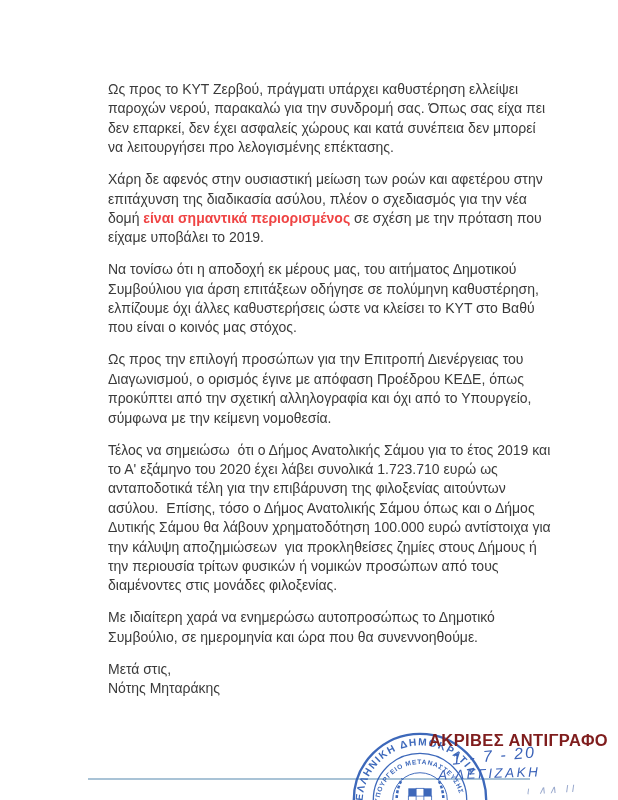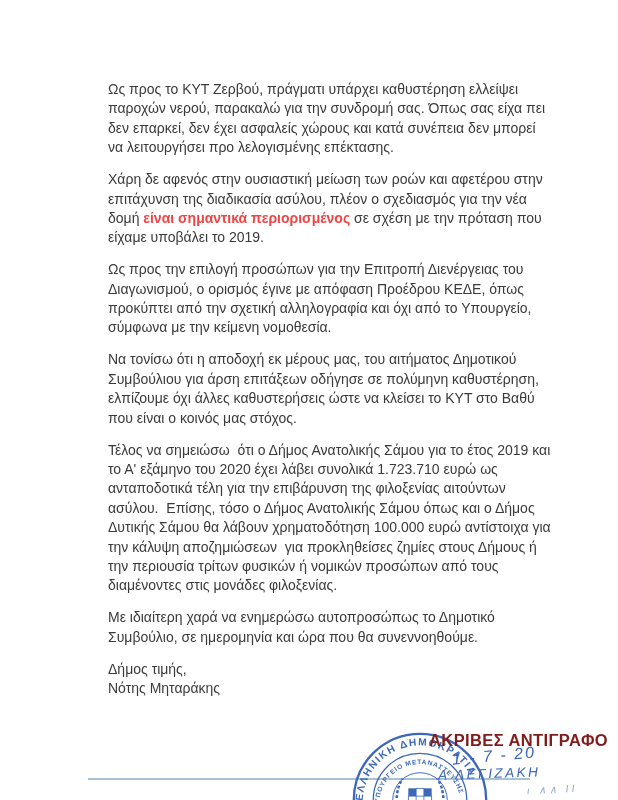--- a/index.html
+++ b/index.html
@@ -88,40 +88,40 @@
 
   <div class="letter-body">
     <p>Ως προς το ΚΥΤ Ζερβού, πράγματι υπάρχει καθυστέρηση ελλείψει
 παροχών νερού, παρακαλώ για την συνδρομή σας. Όπως σας είχα πει
 δεν επαρκεί, δεν έχει ασφαλείς χώρους και κατά συνέπεια δεν μπορεί
 να λειτουργήσει προ λελογισμένης επέκτασης.</p>
     <p><span>Χάρη δε αφενός στην ουσιαστική μείωση των ροών και αφετέρου στην
 επιτάχυνση της διαδικασία ασύλου, πλέον ο σχεδιασμός για την νέα
 δομή </span><strong>είναι σημαντικά περιορισμένος</strong><span> σε σχέση με την πρόταση που
 είχαμε υποβάλει το 2019.</span></p>
+    <p>Να τονίσω ότι η αποδοχή εκ μέρους μας, του αιτήματος Δημοτικού
+Συμβούλιου για άρση επιτάξεων οδήγησε σε πολύμηνη καθυστέρηση,
+ελπίζουμε όχι άλλες καθυστερήσεις ώστε να κλείσει το ΚΥΤ στο Βαθύ
+που είναι ο κοινός μας στόχος.</p>
     <p>Ως προς την επιλογή προσώπων για την Επιτροπή Διενέργειας του
 Διαγωνισμού, ο ορισμός έγινε με απόφαση Προέδρου ΚΕΔΕ, όπως
 προκύπτει από την σχετική αλληλογραφία και όχι από το Υπουργείο,
 σύμφωνα με την κείμενη νομοθεσία.</p>
-    <p>Να τονίσω ότι η αποδοχή εκ μέρους μας, του αιτήματος Δημοτικού
-Συμβούλιου για άρση επιτάξεων οδήγησε σε πολύμηνη καθυστέρηση,
-ελπίζουμε όχι άλλες καθυστερήσεις ώστε να κλείσει το ΚΥΤ στο Βαθύ
-που είναι ο κοινός μας στόχος.</p>
     <p>Τέλος να σημειώσω  ότι ο Δήμος Ανατολικής Σάμου για το έτος 2019 και
 το Α' εξάμηνο του 2020 έχει λάβει συνολικά 1.723.710 ευρώ ως
 ανταποδοτικά τέλη για την επιβάρυνση της φιλοξενίας αιτούντων
 ασύλου.  Επίσης, τόσο ο Δήμος Ανατολικής Σάμου όπως και ο Δήμος
 Δυτικής Σάμου θα λάβουν χρηματοδότηση 100.000 ευρώ αντίστοιχα για
 την κάλυψη αποζημιώσεων  για προκληθείσες ζημίες στους Δήμους ή
 την περιουσία τρίτων φυσικών ή νομικών προσώπων από τους
 διαμένοντες στις μονάδες φιλοξενίας.</p>
     <p>Με ιδιαίτερη χαρά να ενημερώσω αυτοπροσώπως το Δημοτικό
 Συμβούλιο, σε ημερομηνία και ώρα που θα συνεννοηθούμε.</p>
     <div class="closing-block">
-      <p>Δήμος τιμής,</p>
+      <p>Μετά στις,</p>
       <p>Νότης Μηταράκης</p>
     </div>
   </div>
 
   <div class="footer-rule"></div>
 
   <svg class="seal" viewBox="0 0 150 150" xmlns="http://www.w3.org/2000/svg">
     <defs>
       <path id="outerArc" d="M 16,78 A 59,59 0 0 1 134,78" fill="none"></path>
       <path id="innerArc" d="M 33,80 A 42,42 0 0 1 117,80" fill="none"></path>

